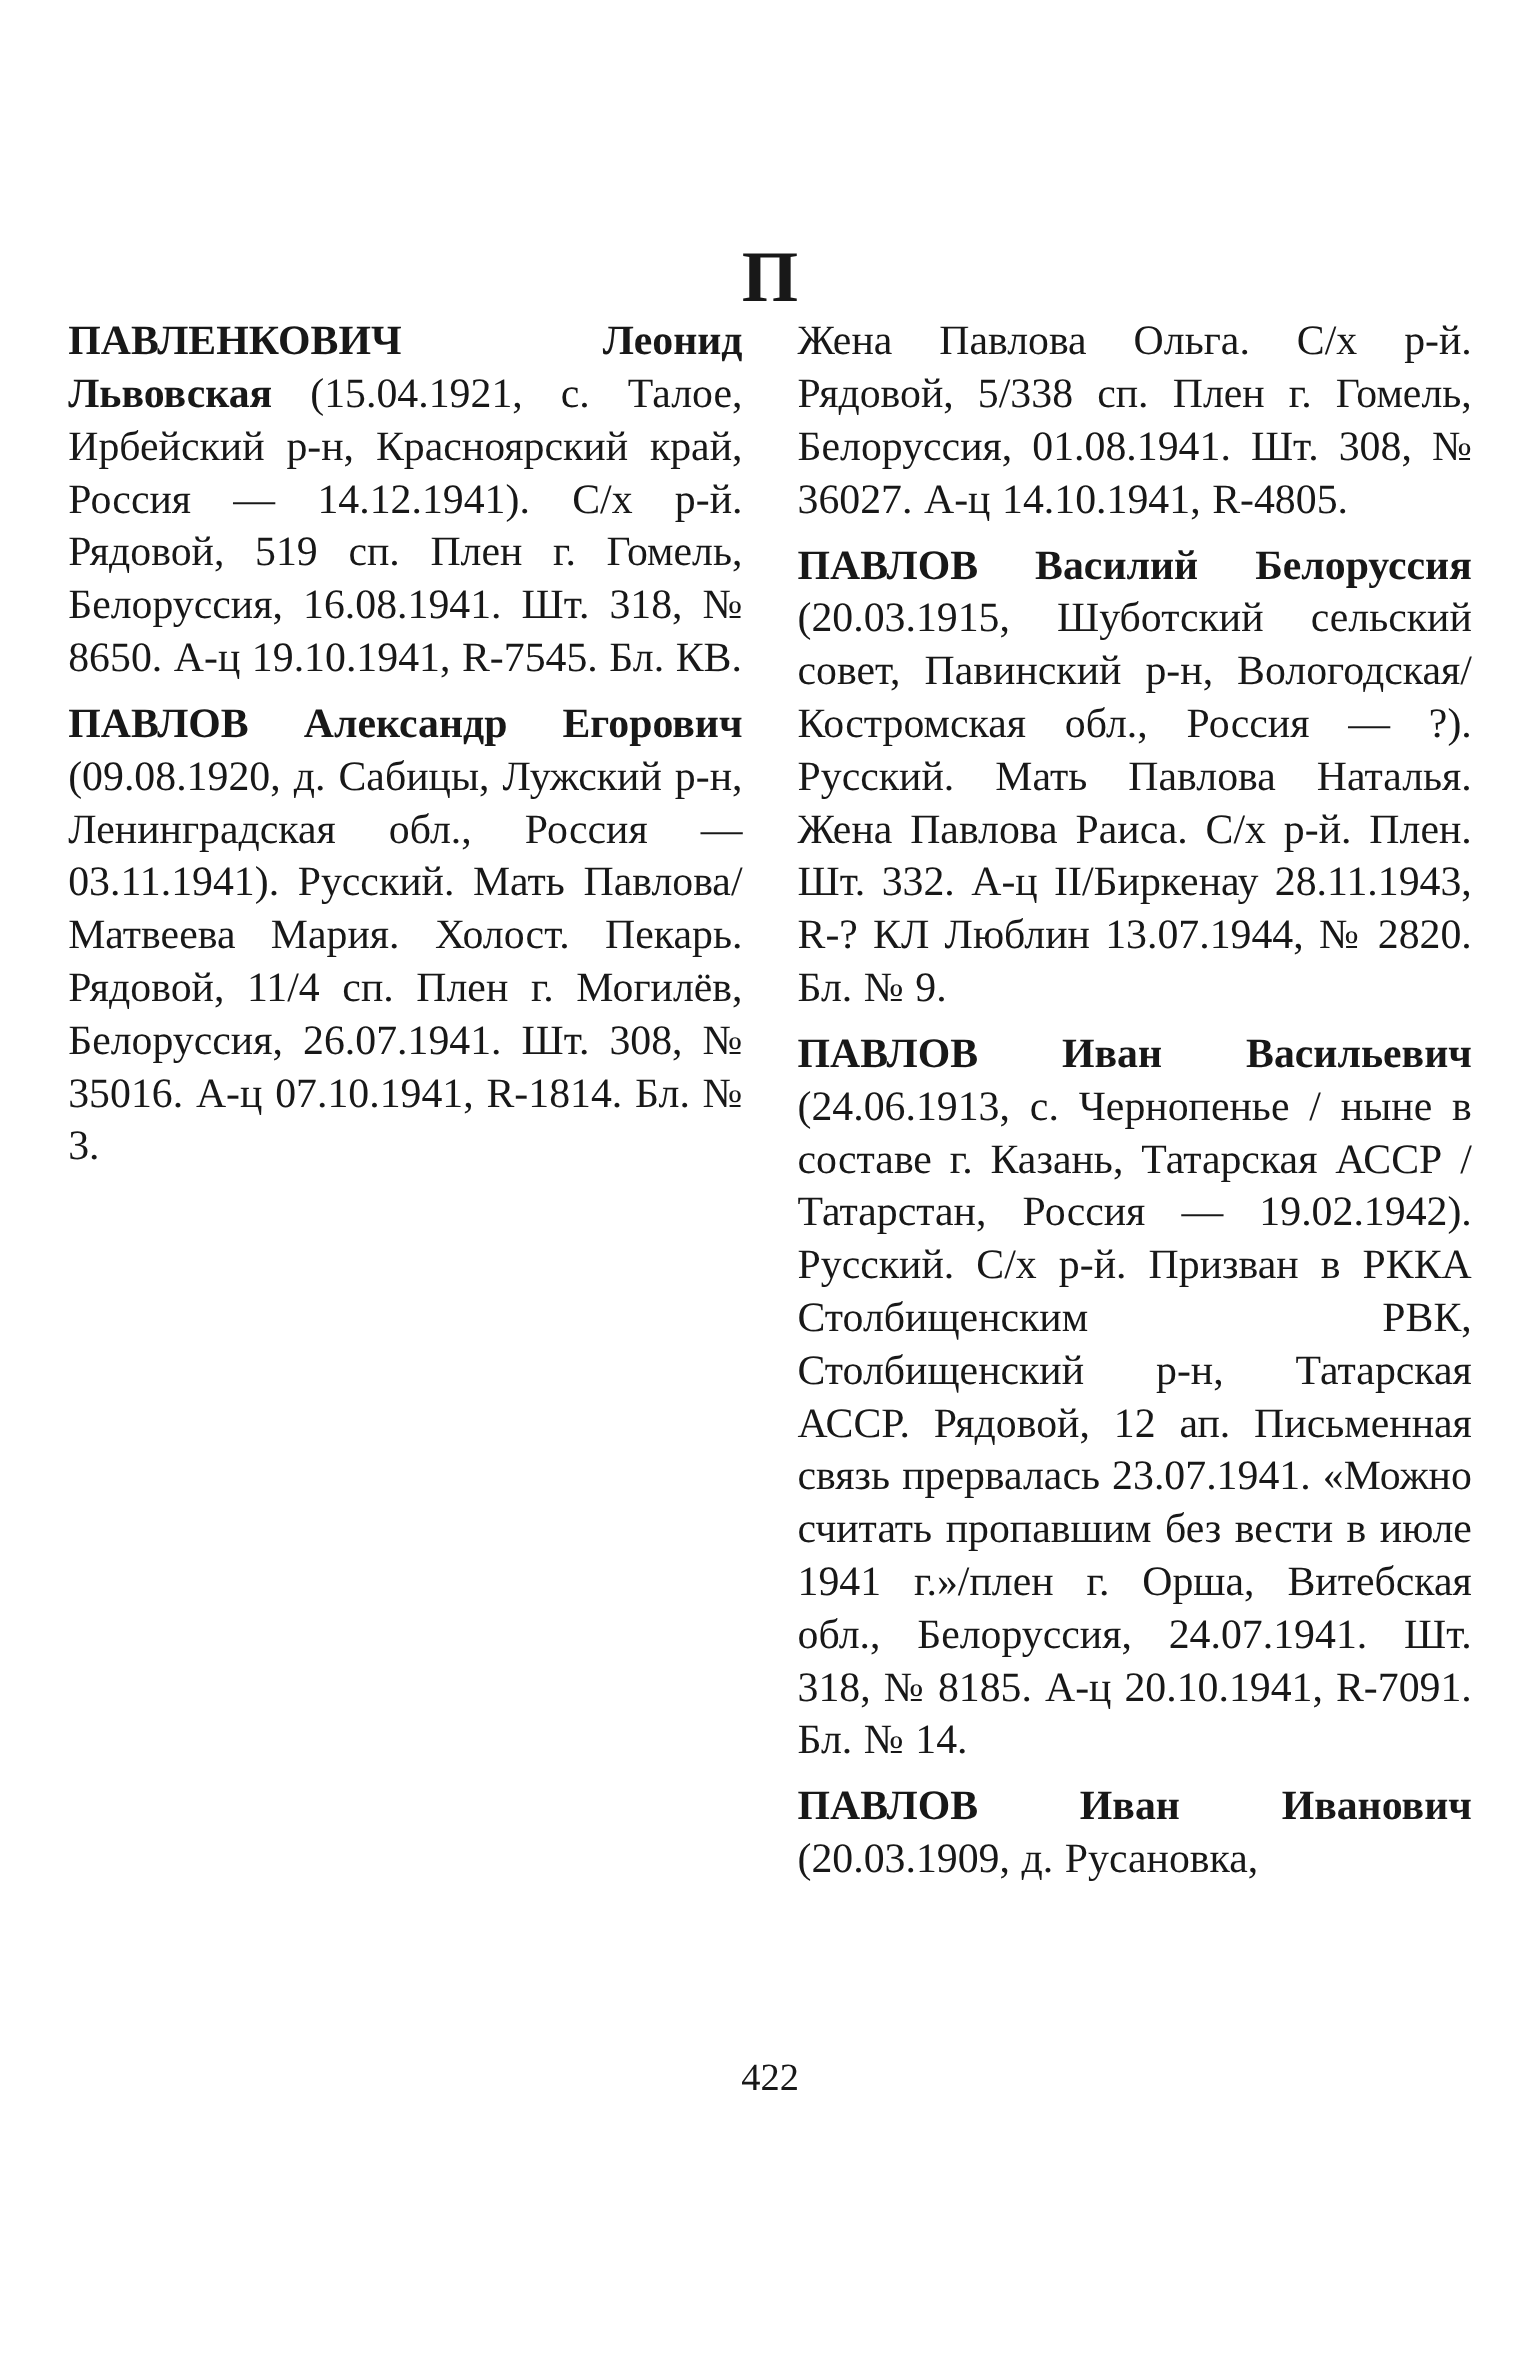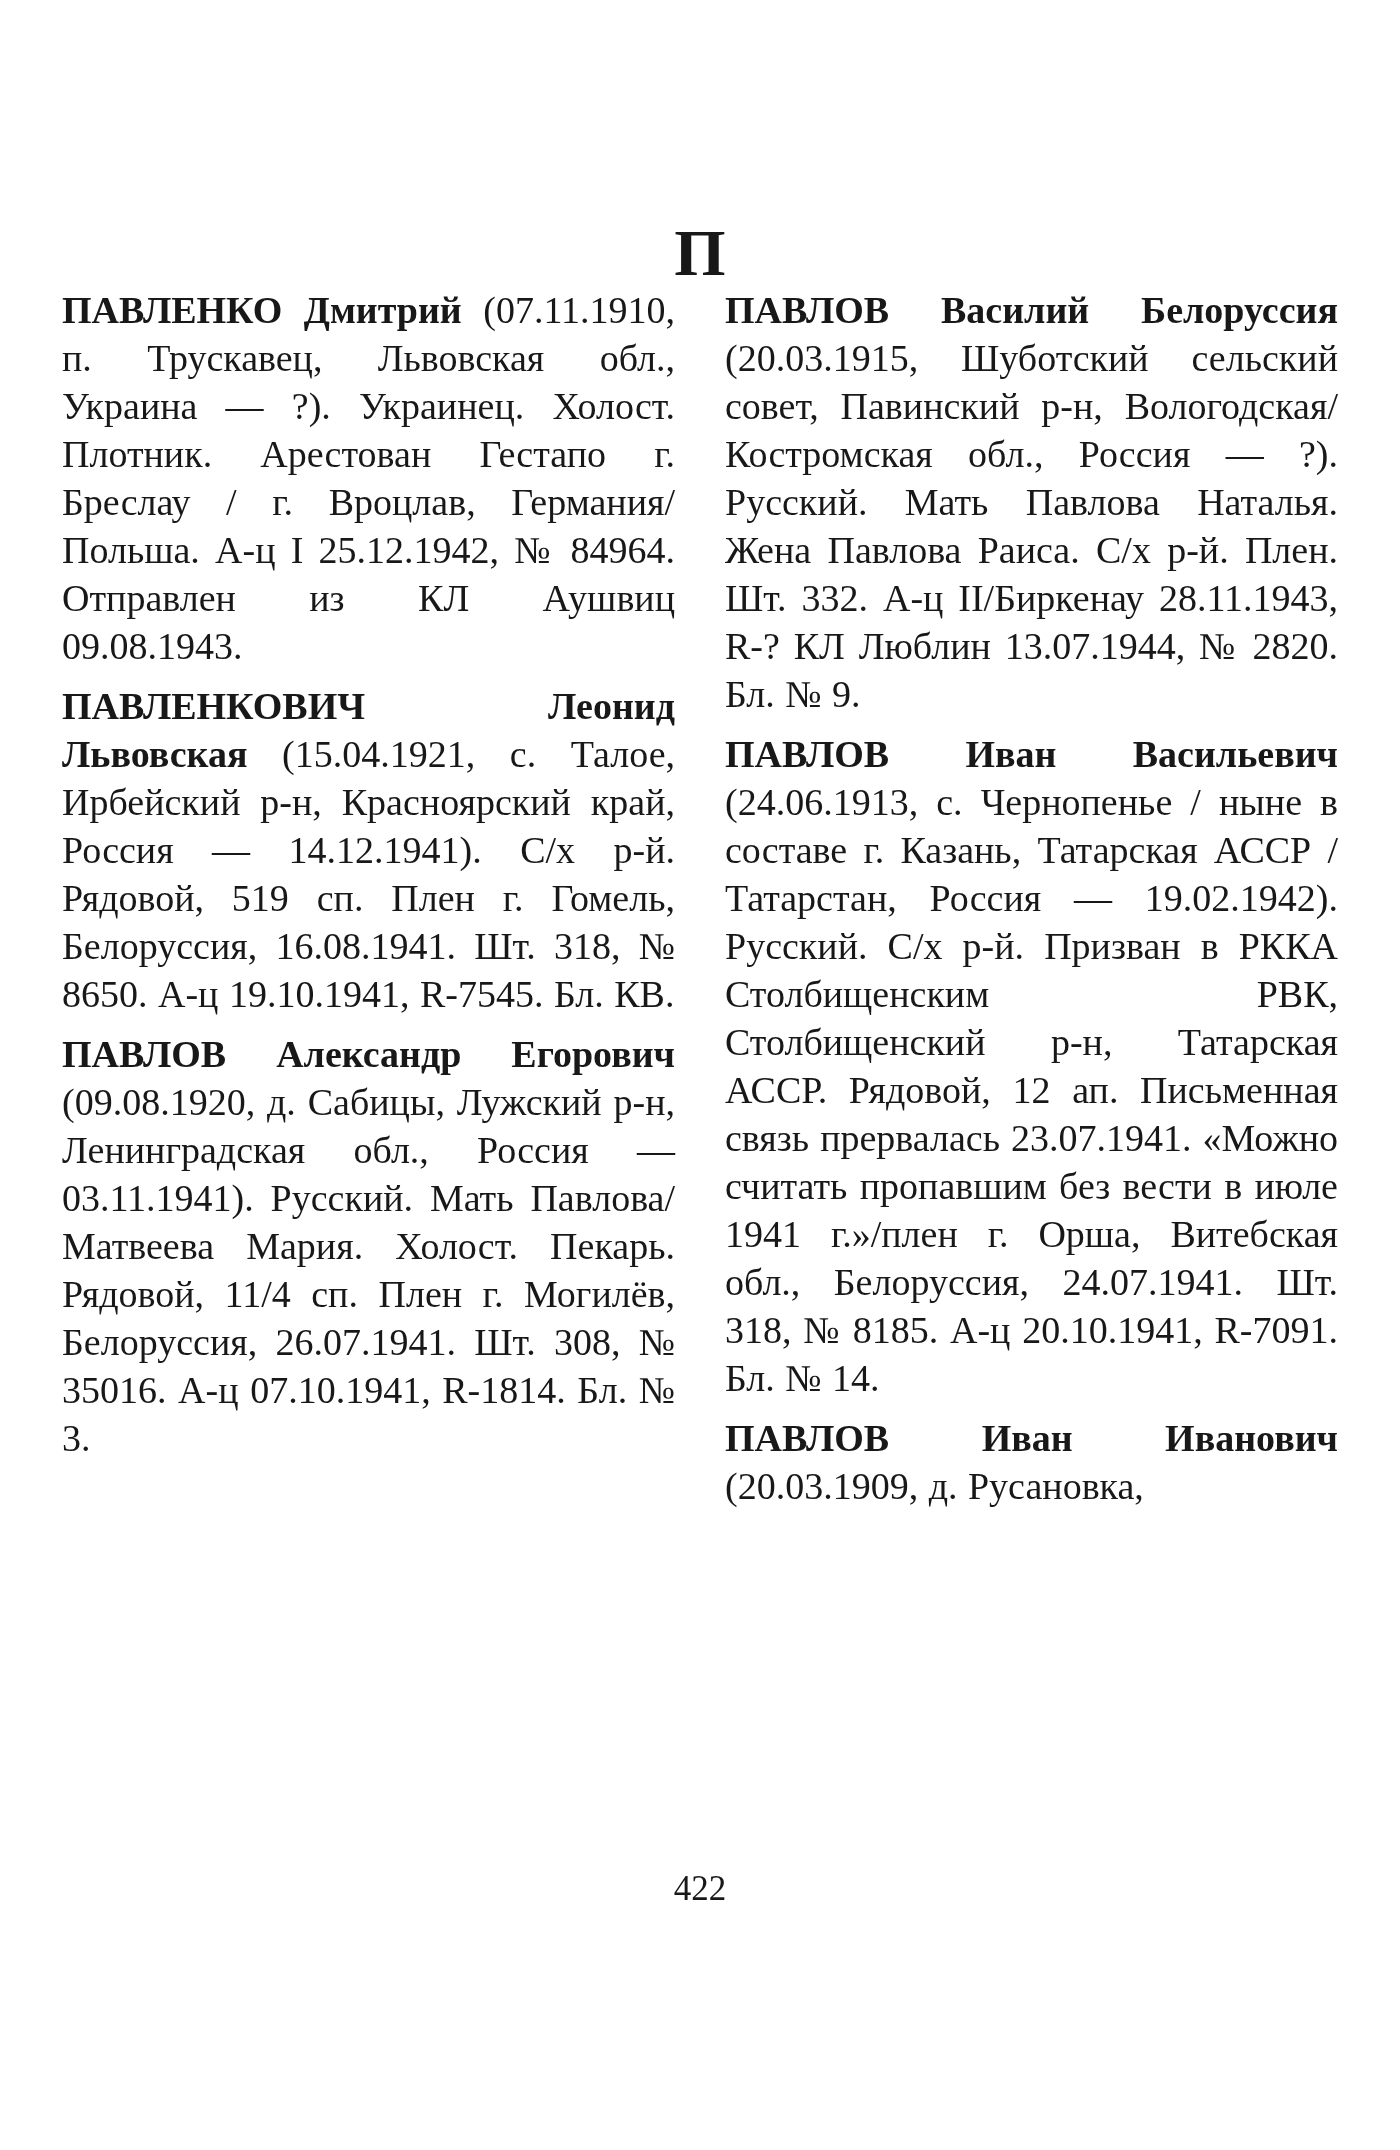--- a/index.html
+++ b/index.html
@@ -48,26 +48,26 @@
 </head>
 <body>
 
 <div class="page">
 
   <div class="section-letter">П</div>
 
   <div class="columns">
 
     <div class="column">
-      <p class="entry"><b>ПАВЛЕНКО Дмитрий</b> <span>(07.11.1910, п. Трускавец, Львовская обл., Украина — ?). Украинец. Холост. Плотник. Арестован Гестапо г. Бреслау / г. Вроцлав, Германия/Польша. А-ц I 25.12.1942, № 84964. Отправлен из КЛ Аушвиц 09.08.1943.</span></p>
       <p class="entry"><b>ПАВЛЕНКОВИЧ Леонид Львовская</b> <span>(15.04.1921, с. Талое, Ирбейский р-н, Красноярский край, Россия — 14.12.1941). С/х р-й. Рядовой, 519 сп. Плен г. Гомель, Белоруссия, 16.08.1941. Шт. 318, № 8650. А-ц 19.10.1941, R-7545. Бл. КВ.</span></p>
       <p class="entry"><b>ПАВЛОВ Александр Егорович</b> <span>(09.08.1920, д. Сабицы, Лужский р-н, Ленинградская обл., Россия — 03.11.1941). Русский. Мать Павлова/Матвеева Мария. Холост. Пекарь. Рядовой, 11/4 сп. Плен г. Могилёв, Белоруссия, 26.07.1941. Шт. 308, № 35016. А-ц 07.10.1941, R-1814. Бл. № 3.</span></p>
     </div>
 
     <div class="column">
+      <p class="entry"><b></b> <span>Жена Павлова Ольга. С/х р-й. Рядовой, 5/338 сп. Плен г. Гомель, Белоруссия, 01.08.1941. Шт. 308, № 36027. А-ц 14.10.1941, R-4805.</span></p>
       <p class="entry"><b>ПАВЛОВ Василий Белоруссия</b> <span>(20.03.1915, Шуботский сельский совет, Павинский р-н, Вологодская/Костромская обл., Россия — ?). Русский. Мать Павлова Наталья. Жена Павлова Раиса. С/х р-й. Плен. Шт. 332. А-ц II/Биркенау 28.11.1943, R-? КЛ Люблин 13.07.1944, № 2820. Бл. № 9.</span></p>
       <p class="entry"><b>ПАВЛОВ Иван Васильевич</b> <span>(24.06.1913, с. Чернопенье / ныне в составе г. Казань, Татарская АССР / Татарстан, Россия — 19.02.1942). Русский. С/х р-й. Призван в РККА Столбищенским РВК, Столбищенский р-н, Татарская АССР. Рядовой, 12 ап. Письменная связь прервалась 23.07.1941. «Можно считать пропавшим без вести в июле 1941 г.»/плен г. Орша, Витебская обл., Белоруссия, 24.07.1941. Шт. 318, № 8185. А-ц 20.10.1941, R-7091. Бл. № 14.</span></p>
       <p class="entry"><b>ПАВЛОВ Иван Иванович</b> <span>(20.03.1909, д. Русановка,</span></p>
     </div>
 
   </div>
 
   <div class="page-number">422</div>
 
 </div>

